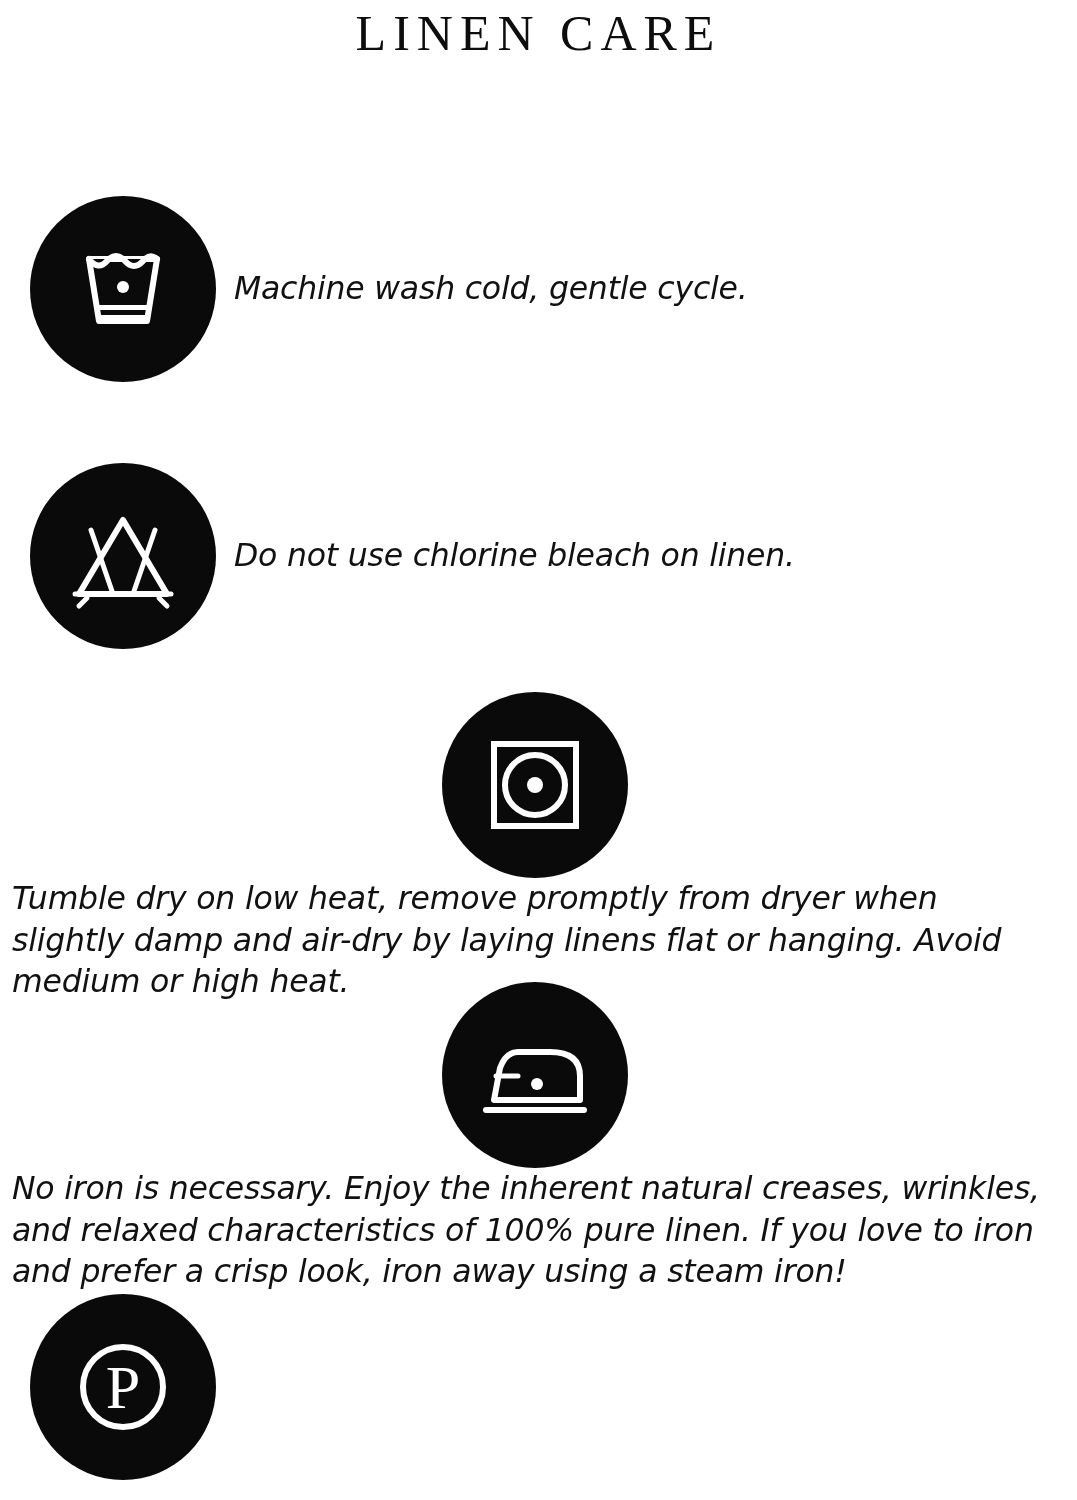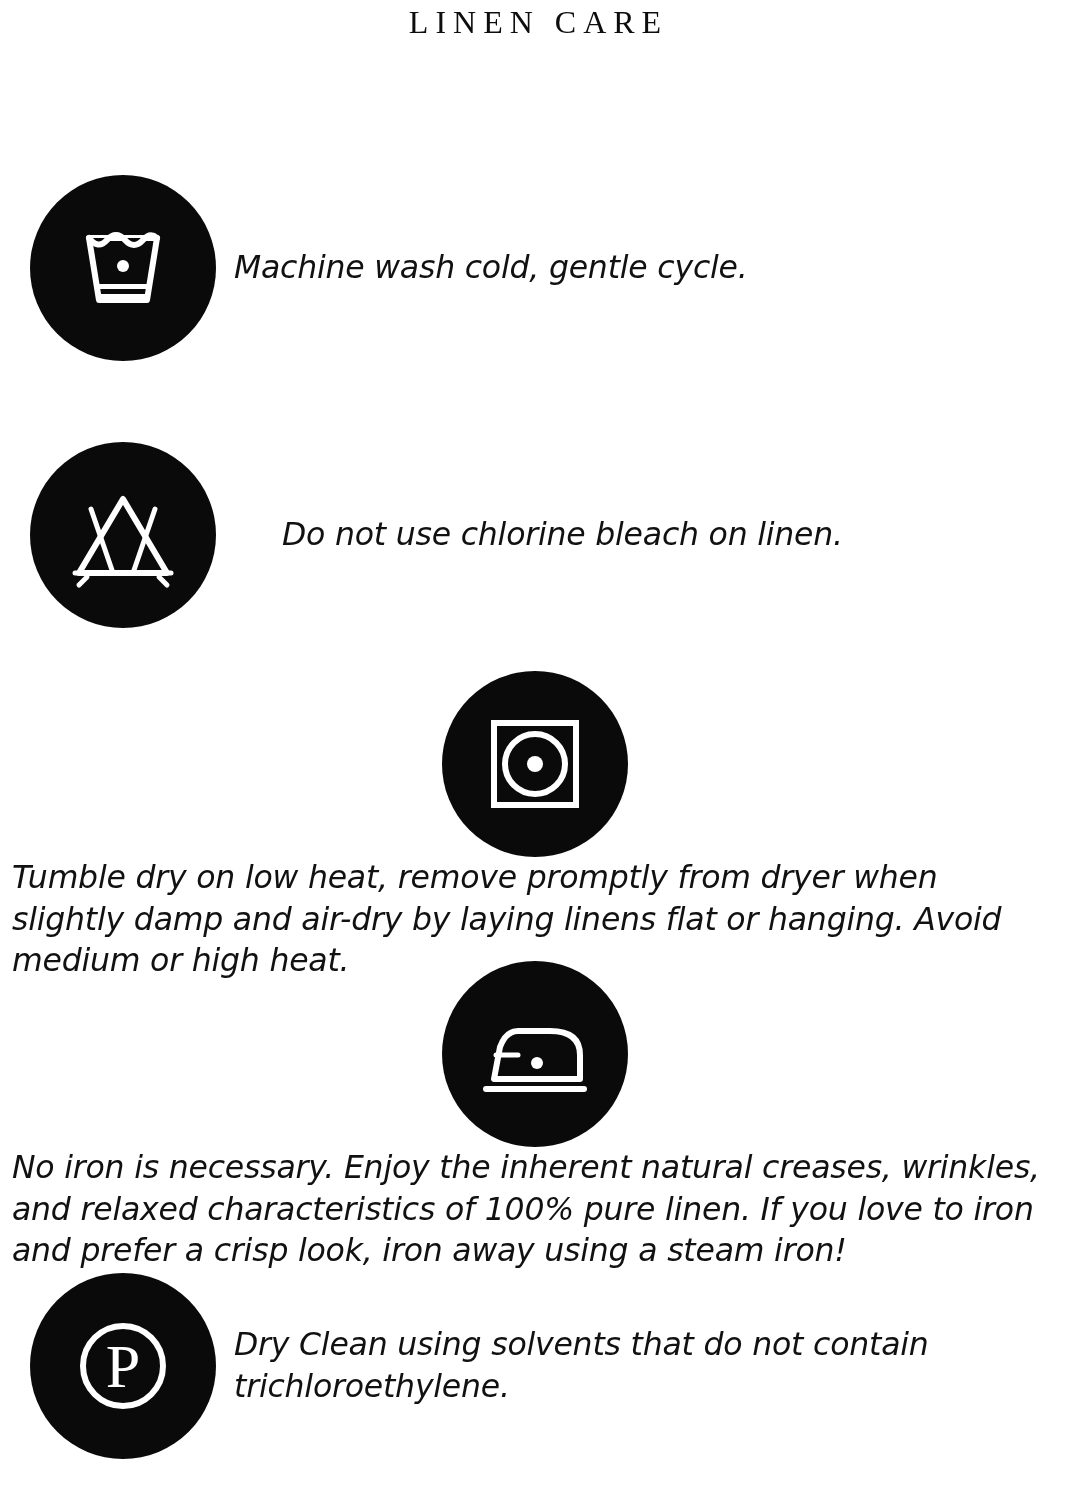--- a/index.html
+++ b/index.html
@@ -18,21 +18,21 @@
 
   .page {
     width: 1077px;
     height: 1500px;
     position: relative;
     box-sizing: border-box;
   }
 
   .title {
     font-family: "Liberation Serif", serif;
-    font-size: 32px;
+    font-size: 50px;
     letter-spacing: 7px;
     text-align: center;
     padding-top: 4px;
     font-weight: 400;
     color: #0d0d0d;
   }
 
   .care-list {
     margin-top: 96px;
     padding: 0 20px 0 12px;
@@ -76,21 +76,21 @@
     font-family: "DejaVu Sans", sans-serif;
     font-style: italic;
     font-size: 31.5px;
     line-height: 1.32;
     color: #111111;
     letter-spacing: -0.2px;
   }
 
   
   .row-wash   { height: 262px; }
-  .row-bleach { height: 272px; gap: 48px; }
+  .row-bleach { height: 272px; }
   .row-dry    { height: 290px; flex-direction: column; }
   .row-iron   { height: 290px; flex-direction: column; }
   .row-clean  { height: 230px; }
 </style>
 </head>
 <body>
 
 <div class="page">
 
   <div class="title">LINEN CARE</div>
@@ -165,19 +165,16 @@
 
     <div class="care-row row-clean">
       <div class="icon-cell">
         <div class="badge">
           <svg width="118" height="118" viewBox="0 0 118 118">
             <circle cx="59" cy="59" r="40" fill="none" stroke="#ffffff" stroke-width="6"></circle>
             <text x="59" y="80" text-anchor="middle" font-family="Liberation Serif, serif" font-size="62" fill="#ffffff">P</text>
           </svg>
         </div>
       </div>
-      <div class="text-cell">
-        <div class="care-text">Dry Clean using solvents that do not contain trichloroethylene.</div>
-      </div>
     </div>
 
   </div>
 </div>
 
 </body></html>

